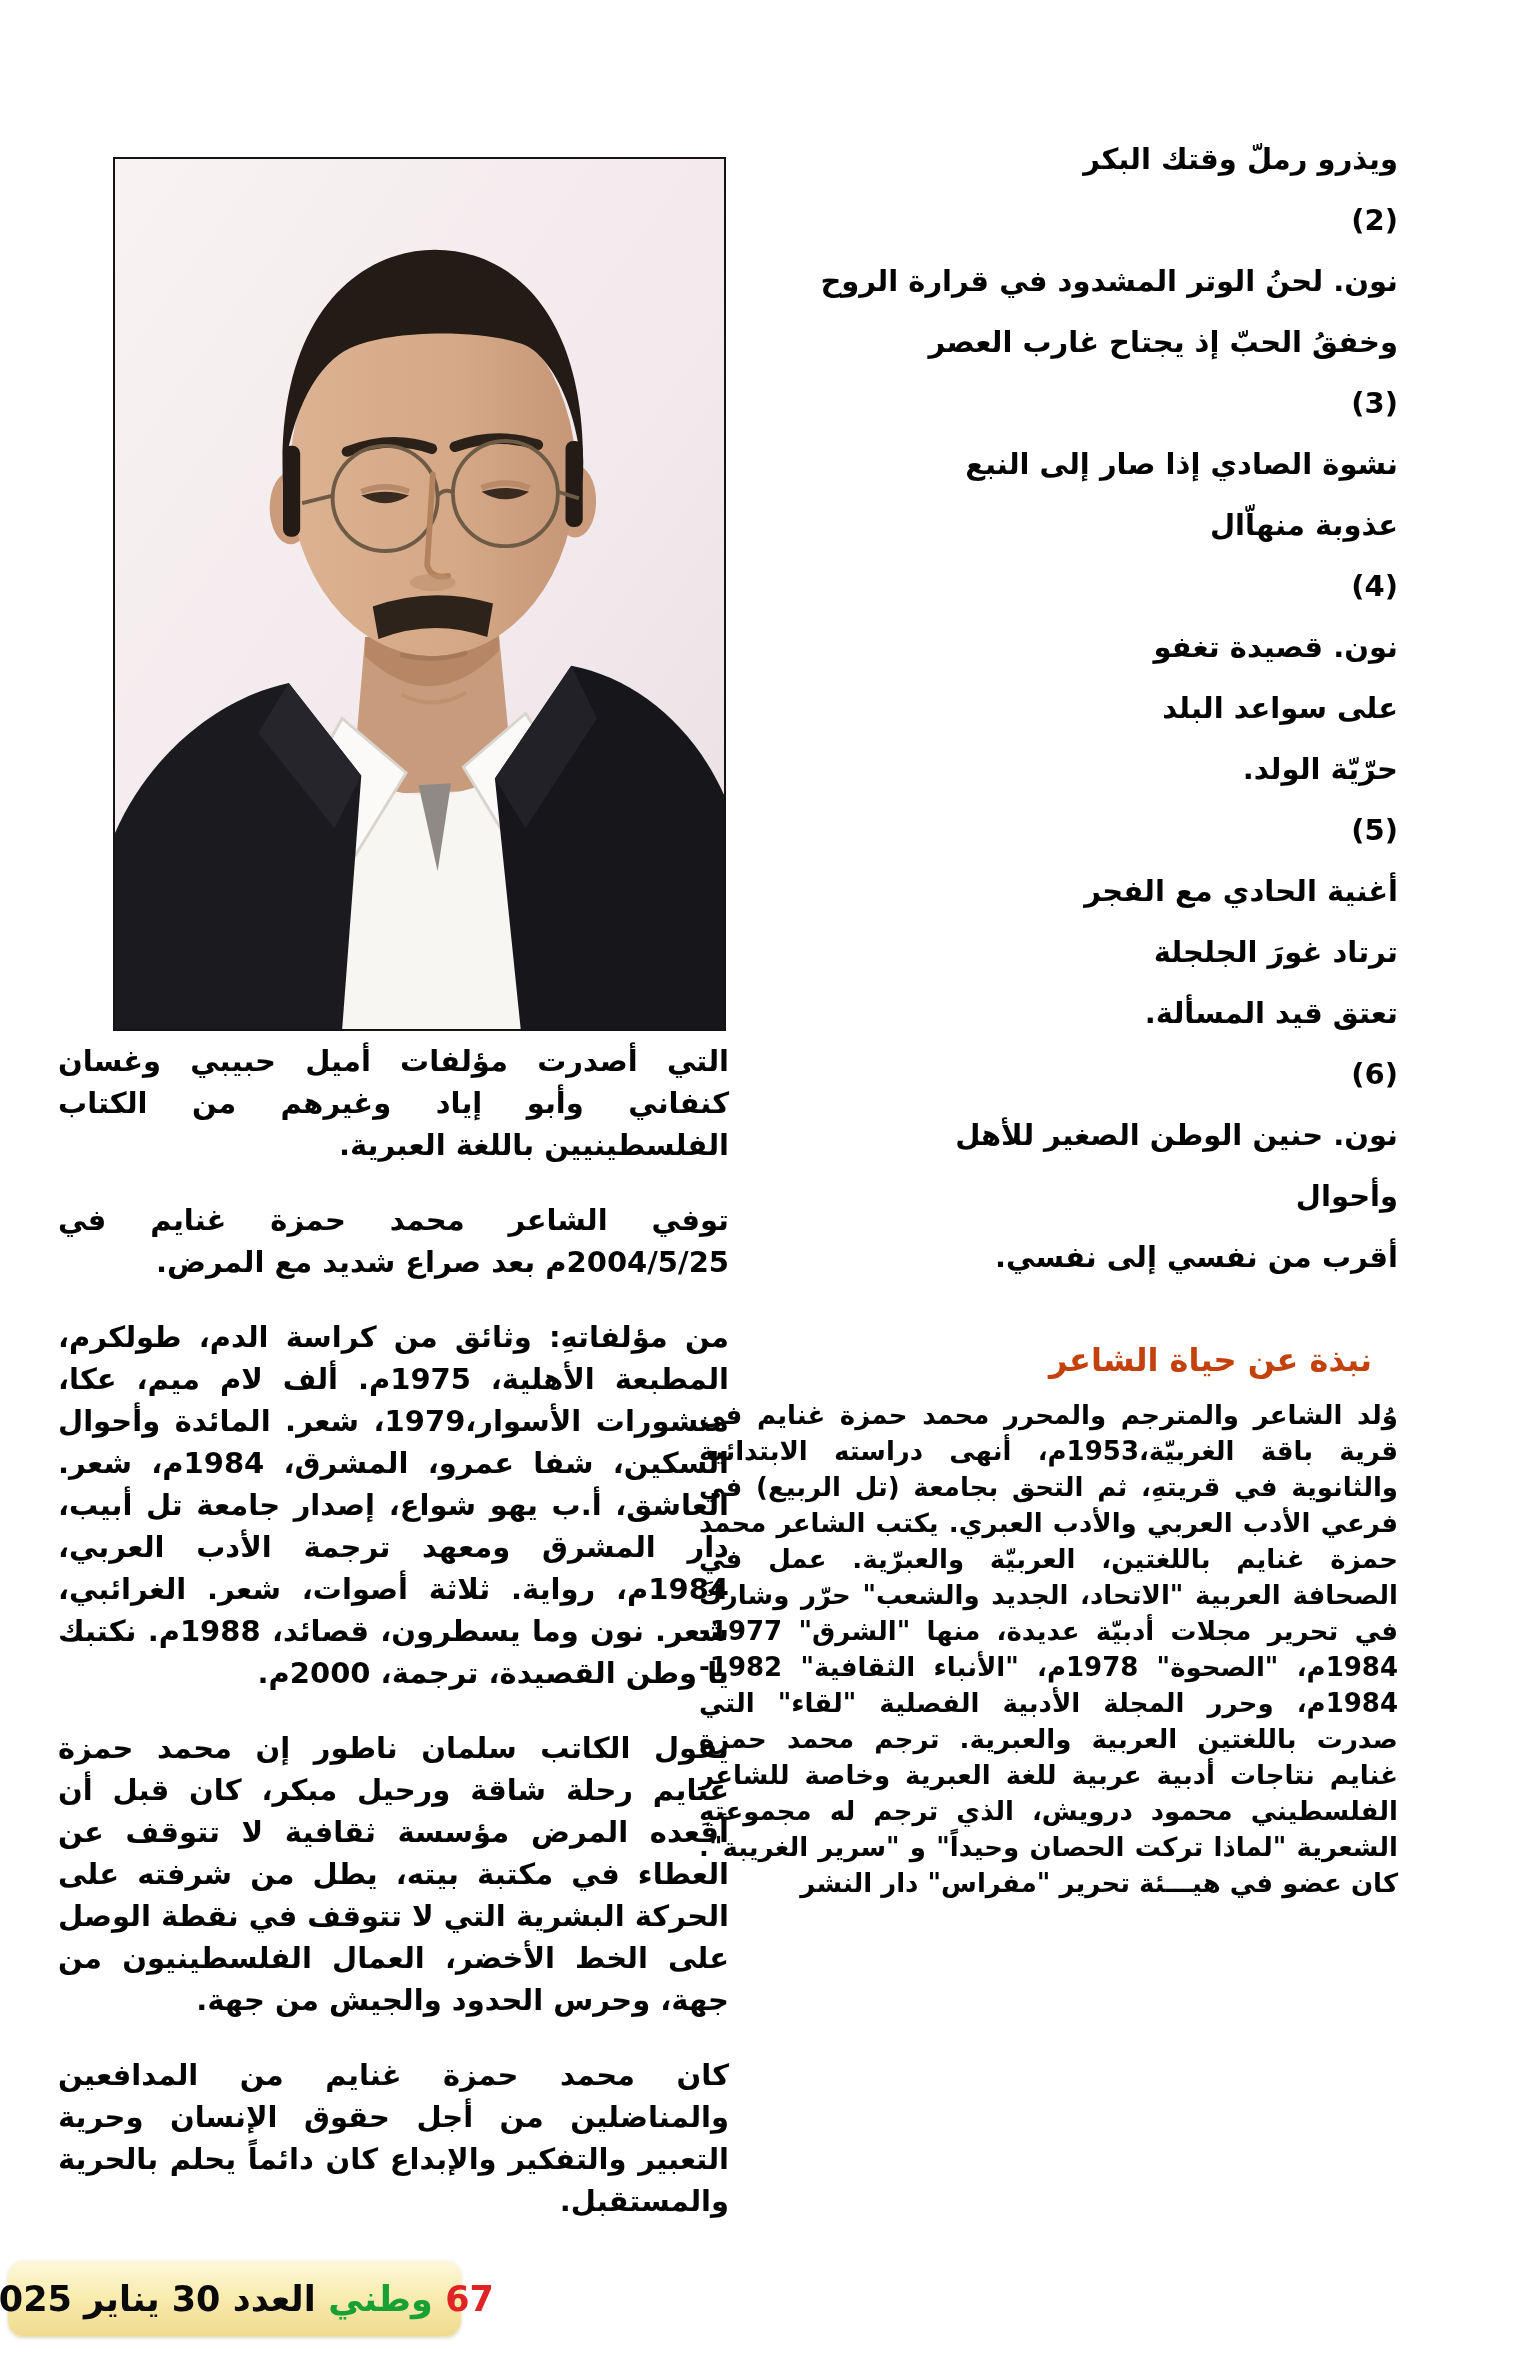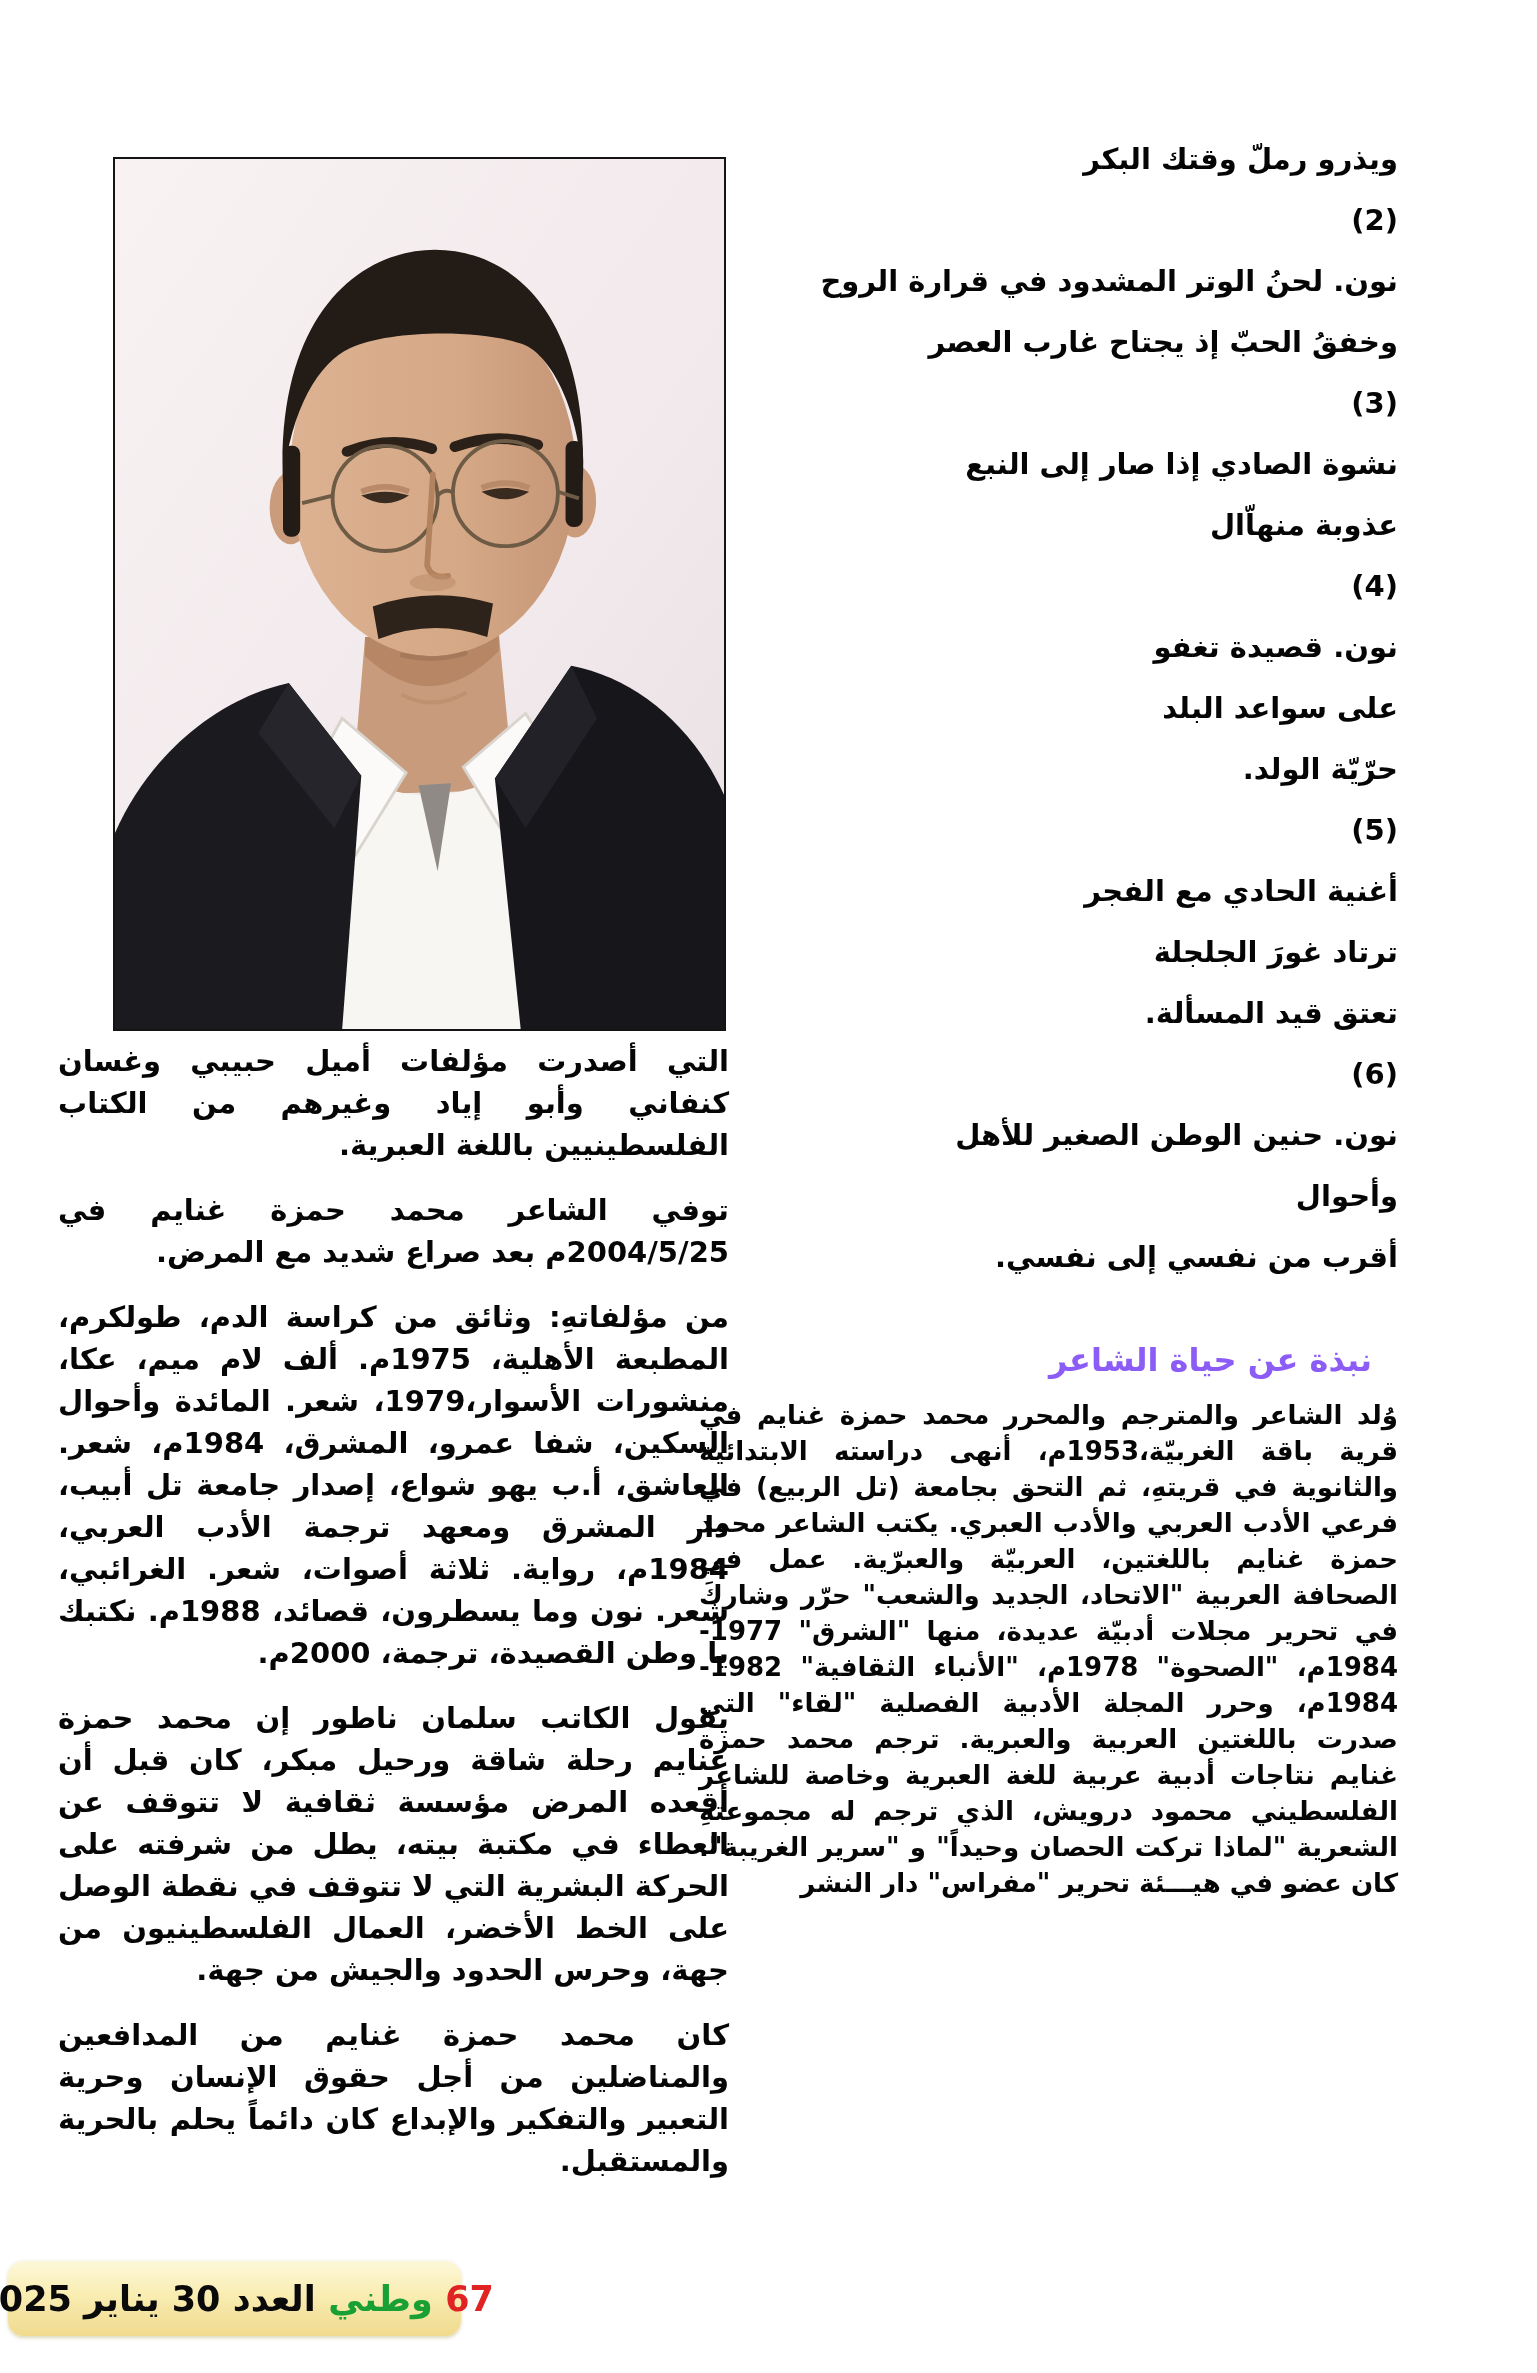--- a/index.html
+++ b/index.html
@@ -43,21 +43,21 @@
     font-size:26px; line-height:36px; font-weight:bold;
     text-align:justify; text-align-last:right;
   }
 
   
   .left-col {
     position:absolute; top:1040px; left:58px; width:671px;
     font-size:29px; line-height:42px; font-weight:bold;
     text-align:justify; text-align-last:right;
   }
-  .left-col p + p { margin-top:23px; }
+  .left-col p + p { margin-top:33px; }
 
   
   .footer-badge {
     position:absolute; left:7.7px; top:2261px;
     width:453px; height:75px;
     border-radius:15.4px;
     background:linear-gradient(180deg,#fdf8da 0%,#f9edb2 45%,#f0da8e 100%);
     box-shadow:0 1.9px 3.8px rgba(160,140,60,0.35);
     display:flex; flex-direction:row; align-items:center; justify-content:center;
     gap:12.5px;
@@ -153,21 +153,21 @@
       <div class="poem-line t-number"><span>(5)</span></div>
       <div class="poem-line t-verse"><span>أغنية الحادي مع الفجر</span></div>
       <div class="poem-line t-verse"><span>ترتاد غورَ الجلجلة</span></div>
       <div class="poem-line t-verse"><span>تعتق قيد المسألة.</span></div>
       <div class="poem-line t-number"><span>(6)</span></div>
       <div class="poem-line t-verse"><span>نون. حنين الوطن الصغير للأهل</span></div>
       <div class="poem-line t-verse"><span>وأحوال</span></div>
       <div class="poem-line t-verse"><span>أقرب من نفسي إلى نفسي.</span></div>
     </div>
 
-  <h2 class="bio-heading" style="color: #8b5cf6;">نبذة عن حياة الشاعر</h2>
+  <h2 class="bio-heading" style="color: #c2410c;">نبذة عن حياة الشاعر</h2>
 
   <div class="bio-text">وُلد الشاعر والمترجم والمحرر محمد حمزة غنايم في قرية باقة الغربيّة،1953م، أنهى دراسته الابتدائية والثانوية في قريتهِ، ثم التحق بجامعة (تل الربيع) في فرعي الأدب العربي والأدب العبري. يكتب الشاعر محمد حمزة غنايم باللغتين، العربيّة والعبرّية. عمل في الصحافة العربية "الاتحاد، الجديد والشعب" حرّر وشاركَ في تحرير مجلات أدبيّة عديدة، منها "الشرق" 1977-1984م، "الصحوة" 1978م، "الأنباء الثقافية" 1982-1984م، وحرر المجلة الأدبية الفصلية "لقاء" التي صدرت باللغتين العربية والعبرية. ترجم محمد حمزة غنايم نتاجات أدبية عربية للغة العبرية وخاصة للشاعر الفلسطيني محمود درويش، الذي ترجم له مجموعتهِ الشعرية "لماذا تركت الحصان وحيداً" و "سرير الغريبة". كان عضو في هيـــئة تحرير "مفراس" دار النشر</div>
 
   <div class="left-col">
       <p>التي أصدرت مؤلفات أميل حبيبي وغسان كنفاني وأبو إياد وغيرهم من الكتاب الفلسطينيين باللغة العبرية.</p>
       <p>توفي الشاعر محمد حمزة غنايم في 2004/5/25م بعد صراع شديد مع المرض.</p>
       <p>من مؤلفاتهِ: وثائق من كراسة الدم، طولكرم، المطبعة الأهلية، 1975م.  ألف لام ميم، عكا، منشورات الأسوار،1979، شعر. المائدة وأحوال السكين، شفا عمرو، المشرق، 1984م، شعر. العاشق، أ.ب يهو شواع، إصدار جامعة تل أبيب، دار المشرق ومعهد ترجمة الأدب العربي، 1984م، رواية. ثلاثة أصوات، شعر. الغرائبي، شعر. نون وما يسطرون، قصائد، 1988م. نكتبك يا وطن القصيدة، ترجمة، 2000م.</p>
       <p>يقول الكاتب سلمان ناطور إن محمد حمزة غنايم رحلة شاقة ورحيل مبكر، كان قبل أن أقعده المرض مؤسسة ثقافية لا تتوقف عن العطاء في مكتبة بيته، يطل من شرفته على الحركة البشرية التي لا تتوقف في نقطة الوصل على الخط الأخضر، العمال الفلسطينيون من جهة، وحرس الحدود والجيش من جهة.</p>
       <p>كان محمد حمزة غنايم من المدافعين والمناضلين من أجل حقوق الإنسان وحرية التعبير والتفكير والإبداع كان دائماً يحلم بالحرية والمستقبل.</p>
     </div>

